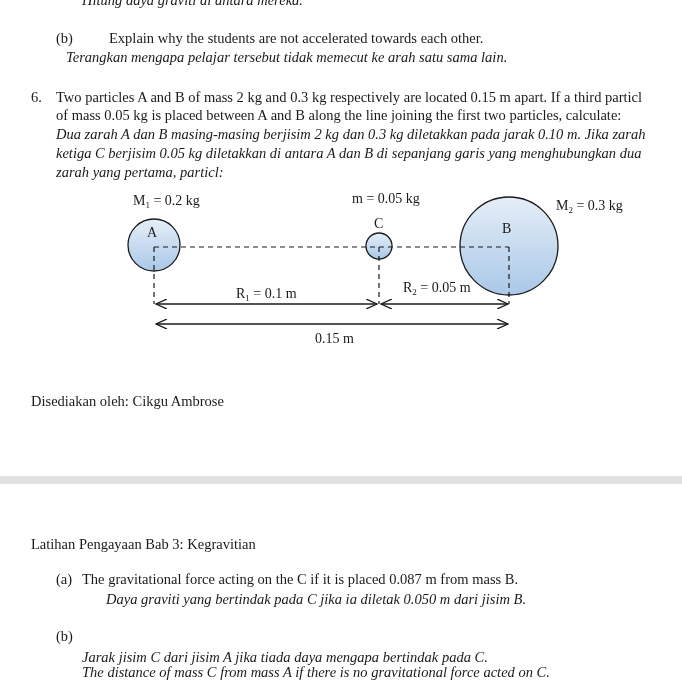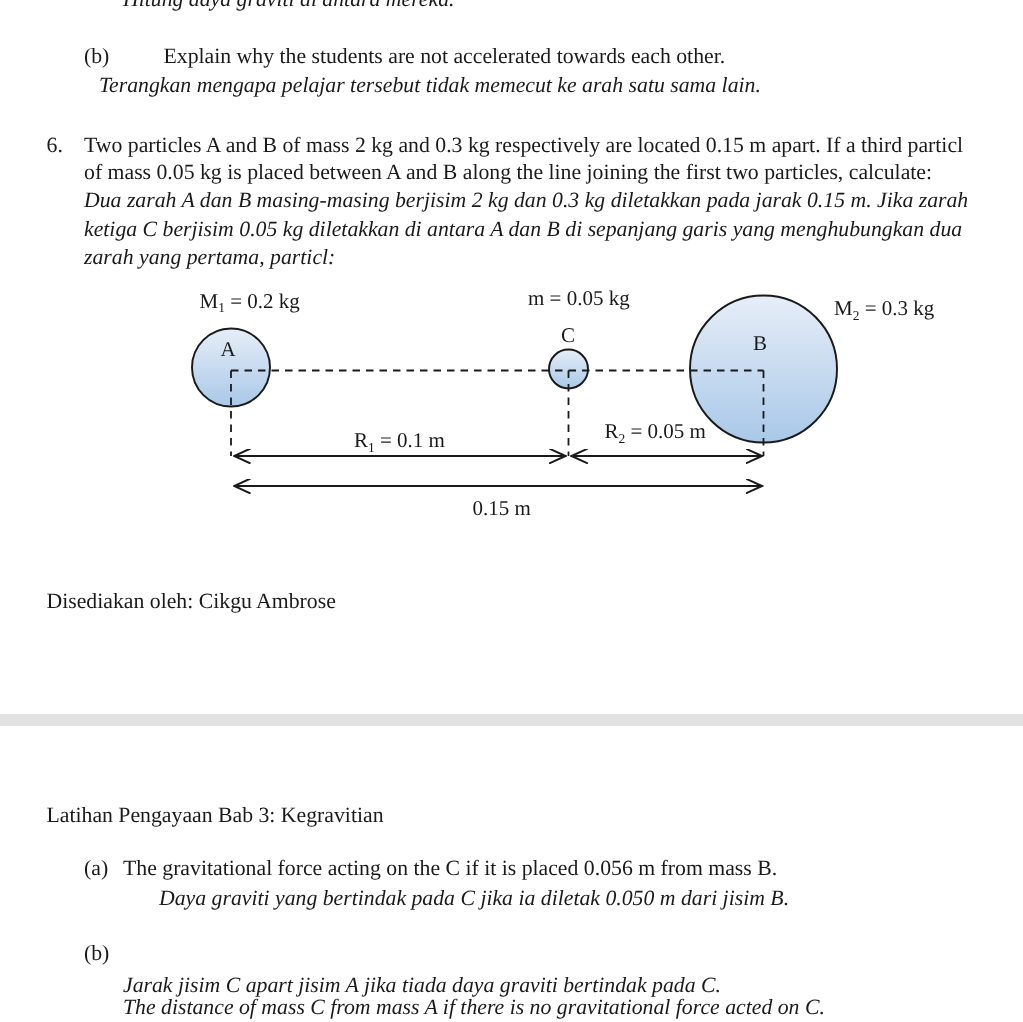--- a/index.html
+++ b/index.html
@@ -26,21 +26,21 @@
 <div>
   <div class="abs txt" style="left:56px; top:29px;">(b)</div>
   <div class="abs txt" style="left:82px; top:29px;margin-left:27px;">Explain why the students are not accelerated towards each other.</div>
   <div class="abs txt it" style="left:66px; top:48px;">Terangkan mengapa pelajar tersebut tidak memecut ke arah satu sama lain.</div>
 </div>
 
 <div>
   <div class="abs txt" style="left:31px; top:88px;">6.</div>
   <div class="abs txt" style="left:56px; top:88px;">Two particles A and B of mass 2 kg and 0.3 kg respectively are located 0.15 m apart. If a third particl</div>
   <div class="abs txt" style="left:56px; top:106px;">of mass 0.05 kg is placed between A and B along the line joining the first two particles, calculate:</div>
-  <div class="abs txt it" style="left:56px; top:125px;">Dua zarah A dan B masing-masing berjisim 2 kg dan 0.3 kg diletakkan pada jarak 0.15 m. Jika zarah</div>
+  <div class="abs txt it" style="left:56px; top:125px;">Dua zarah A dan B masing-masing berjisim 2 kg dan 0.3 kg diletakkan pada jarak 0.10 m. Jika zarah</div>
   <div class="abs txt it" style="left:56px; top:144px;">ketiga C berjisim 0.05 kg diletakkan di antara A dan B di sepanjang garis yang menghubungkan dua</div>
   <div class="abs txt it" style="left:56px; top:163px;">zarah yang pertama, particl:</div>
 </div>
 
 <svg class="diagram" width="682" height="180" viewBox="0 180 682 180">
   <defs>
     <linearGradient id="gradFill" x1="0" y1="0" x2="0" y2="1">
       <stop offset="0%" stop-color="#e6eef8"></stop>
       <stop offset="100%" stop-color="#a9c8e8"></stop>
     </linearGradient>
@@ -82,19 +82,19 @@
 </svg>
 
 <div class="abs txt" style="left:31px; top:392px;">Disediakan oleh: Cikgu Ambrose</div>
 
 <div class="sep"></div>
 
 <div>
   <div class="abs txt" style="left:31px; top:535px;">Latihan Pengayaan Bab 3: Kegravitian</div>
 
   <div class="abs txt" style="left:56px; top:570px;">(a)</div>
-  <div class="abs txt" style="left:82px; top:570px;">The gravitational force acting on the C if it is placed 0.056 m from mass B.</div>
+  <div class="abs txt" style="left:82px; top:570px;">The gravitational force acting on the C if it is placed 0.087 m from mass B.</div>
   <div class="abs txt it" style="left:82px; top:590px;margin-left:24px;">Daya graviti yang bertindak pada C jika ia diletak 0.050 m dari jisim B.</div>
 
   <div class="abs txt" style="left:56px; top:627px;">(b)</div>
   <div class="abs txt" style="left:82px; top:663px;font-style:italic;">The distance of mass C from mass A if there is no gravitational force acted on C.</div>
-  <div class="abs txt it" style="left:82px; top:648px;">Jarak jisim C apart jisim A jika tiada daya graviti bertindak pada C.</div>
+  <div class="abs txt it" style="left:82px; top:648px;">Jarak jisim C dari jisim A jika tiada daya mengapa bertindak pada C.</div>
 </div>
 
 </body></html>

